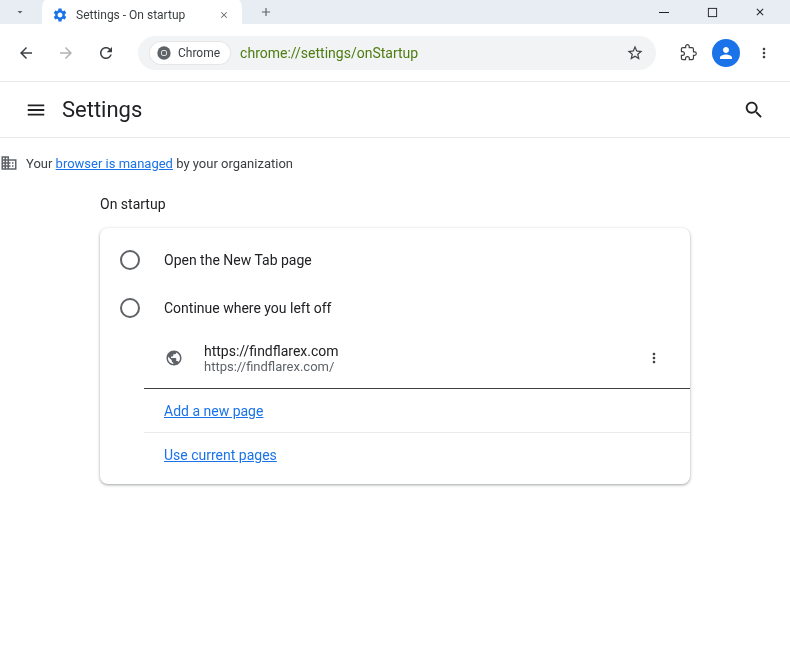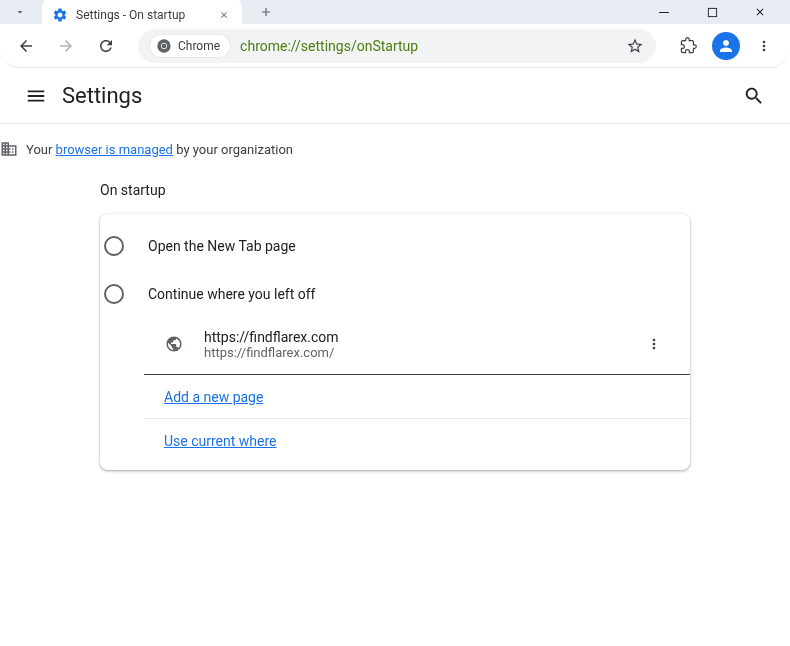--- a/index.html
+++ b/index.html
@@ -10,21 +10,21 @@
     .tab-dropdown { width: 24px; height: 24px; display: flex; align-items: center; justify-content: center; margin-right: 10px; cursor: pointer; }
     .tab { display: flex; align-items: center; background: #fff; border-radius: 10px 10px 0 0; height: 35px; padding: 0 10px; margin-top: 5px; min-width: 200px; }
     .tab-favicon { width: 16px; height: 16px; margin-right: 8px; }
     .tab-title { font-size: 12px; color: #3c4043; flex: 1; }
     .tab-close { width: 16px; height: 16px; display: flex; align-items: center; justify-content: center; cursor: pointer; margin-left: 8px; }
     .new-tab { width: 28px; height: 28px; display: flex; align-items: center; justify-content: center; margin-left: 10px; cursor: pointer; border-radius: 50%; }
     .window-controls { margin-left: auto; display: flex; gap: 24px; padding-right: 10px; }
     .window-btn { width: 24px; height: 24px; display: flex; align-items: center; justify-content: center; cursor: pointer; }
     
     
-    .toolbar { display: flex; align-items: center; height: 44px; background: #fff; padding: 0 10px; gap: 8px; border-bottom: 1px solid #e8eaed; border-radius: 20px; }
+    .toolbar { display: flex; align-items: center; height: 58px; background: #fff; padding: 0 10px; gap: 8px; border-bottom: 1px solid #e8eaed; }
     .nav-btn { width: 32px; height: 32px; display: flex; align-items: center; justify-content: center; cursor: pointer; border-radius: 50%; }
     .nav-btn.disabled { opacity: 0.4; cursor: default; }
     .omnibox { flex: 1; display: flex; align-items: center; background: #f1f3f4; border-radius: 20px; height: 34px; padding: 0 12px; margin: 0 8px; }
     .omnibox-chip { display: flex; align-items: center; background: #fff; border-radius: 14px; padding: 3px 10px 3px 6px; margin-right: 10px; gap: 6px; box-shadow: 0 0 0 1px rgba(0,0,0,0.05); }
     .omnibox-chip-text { font-size: 12px; color: #3c4043; }
     .omnibox-url { font-size: 14px; color: #4d7c0f; }
     .omnibox-star { margin-left: auto; }
     .toolbar-right { display: flex; align-items: center; gap: 8px; }
     .toolbar-icon-btn { width: 32px; height: 32px; display: flex; align-items: center; justify-content: center; cursor: pointer; border-radius: 50%; }
     .profile-btn { width: 28px; height: 28px; border-radius: 50%; background: #1a73e8; display: flex; align-items: center; justify-content: center; cursor: pointer; }
@@ -36,21 +36,21 @@
     .search-btn { margin-left: auto; width: 40px; height: 40px; display: flex; align-items: center; justify-content: center; cursor: pointer; border-radius: 50%; }
     
     
     .managed-banner { display: flex; align-items: center; padding: 16px 0; font-size: 13px; color: #3c4043; gap: 8px; }
     .managed-link { color: #1a73e8; text-decoration: underline; }
     
     
     .content { padding: 0 20px; }
     .section-title { font-size: 14px; color: #202124; margin: 8px 0 16px 80px; }
     .card { background: #fff; border-radius: 8px; box-shadow: 0 1px 2px rgba(60,64,67,0.3), 0 1px 3px 1px rgba(60,64,67,0.15); margin: 0 80px; padding: 8px 0; }
-    .radio-row { display: flex; align-items: center; padding: 14px 4px; cursor: pointer; }
+    .radio-row { display: flex; align-items: center; padding: 14px 20px; cursor: pointer; }
     .radio { width: 20px; height: 20px; border-radius: 50%; border: 2px solid #5f6368; margin-right: 24px; position: relative; flex-shrink: 0; }
     .radio.selected { border-color: #1a73e8; }
     .radio.selected::after { content: ''; position: absolute; width: 10px; height: 10px; background: #1a73e8; border-radius: 50%; top: 3px; left: 3px; }
     .radio-label { font-size: 14px; color: #202124; }
     .page-list { padding-left: 44px; }
     .page-row { display: flex; align-items: center; padding: 10px 20px 14px 20px; border-bottom: 1px solid #404040; }
     .globe-icon { width: 20px; height: 20px; margin-right: 20px; display: flex; align-items: center; justify-content: center; flex-shrink: 0; }
     .page-info { flex: 1; }
     .page-title-text { font-size: 14px; color: #202124; }
     .page-url { font-size: 13px; color: #5f6368; }
@@ -204,17 +204,17 @@
         <div class="page-menu">
           <svg width="16" height="16" viewBox="0 0 24 24">
               <path d="M12 8c1.1 0 2-.9 2-2s-.9-2-2-2-2 .9-2 2 .9 2 2 2zm0 2c-1.1 0-2 .9-2 2s.9 2 2 2 2-.9 2-2-.9-2-2-2zm0 6c-1.1 0-2 .9-2 2s.9 2 2 2 2-.9 2-2-.9-2-2-2z" fill="#3c4043"></path>
             </svg>
         </div>
       </div>
       <div class="action-link-row">
         <span class="action-link">Add a new page</span>
       </div>
       <div class="action-link-row">
-        <span class="action-link">Use current where</span>
+        <span class="action-link">Use current pages</span>
       </div>
     </div>
   </div>
 </div>
 
 </body></html>

